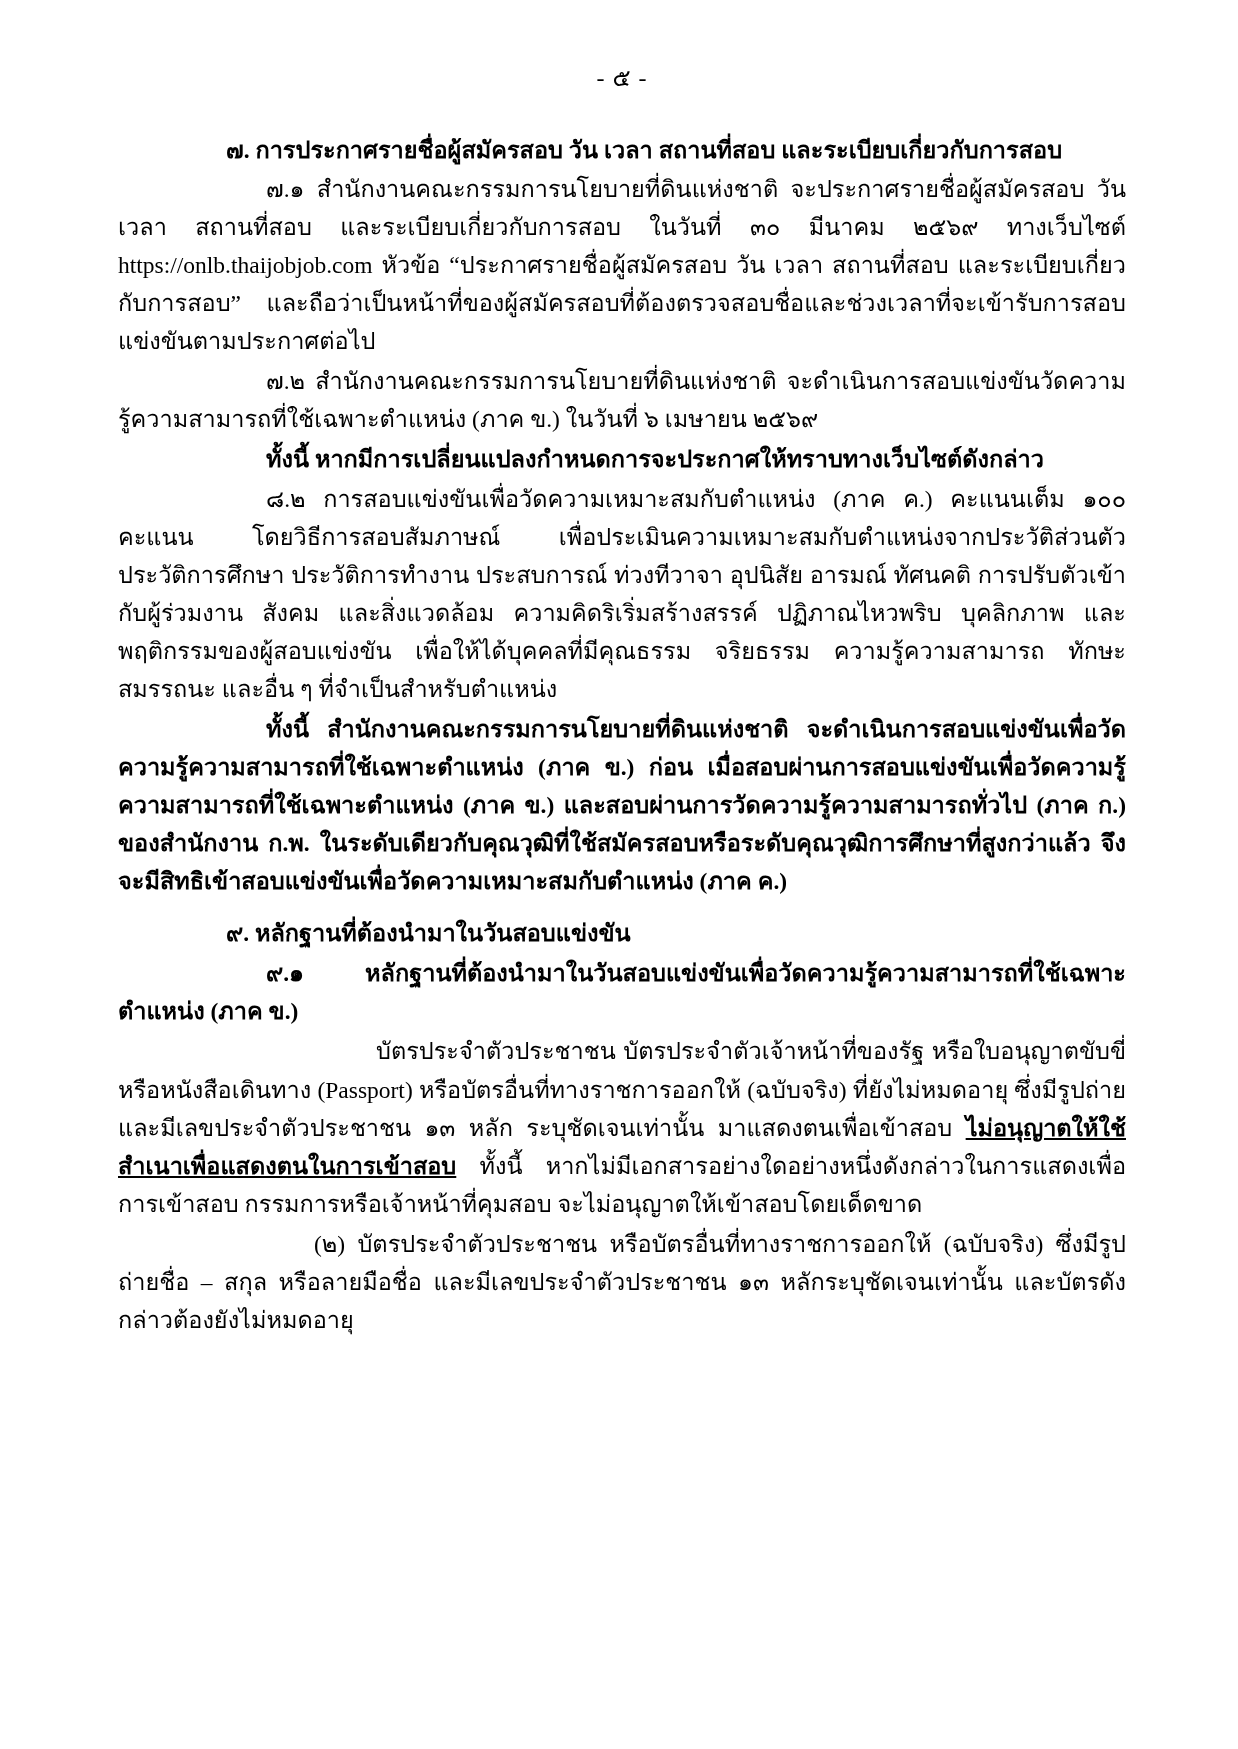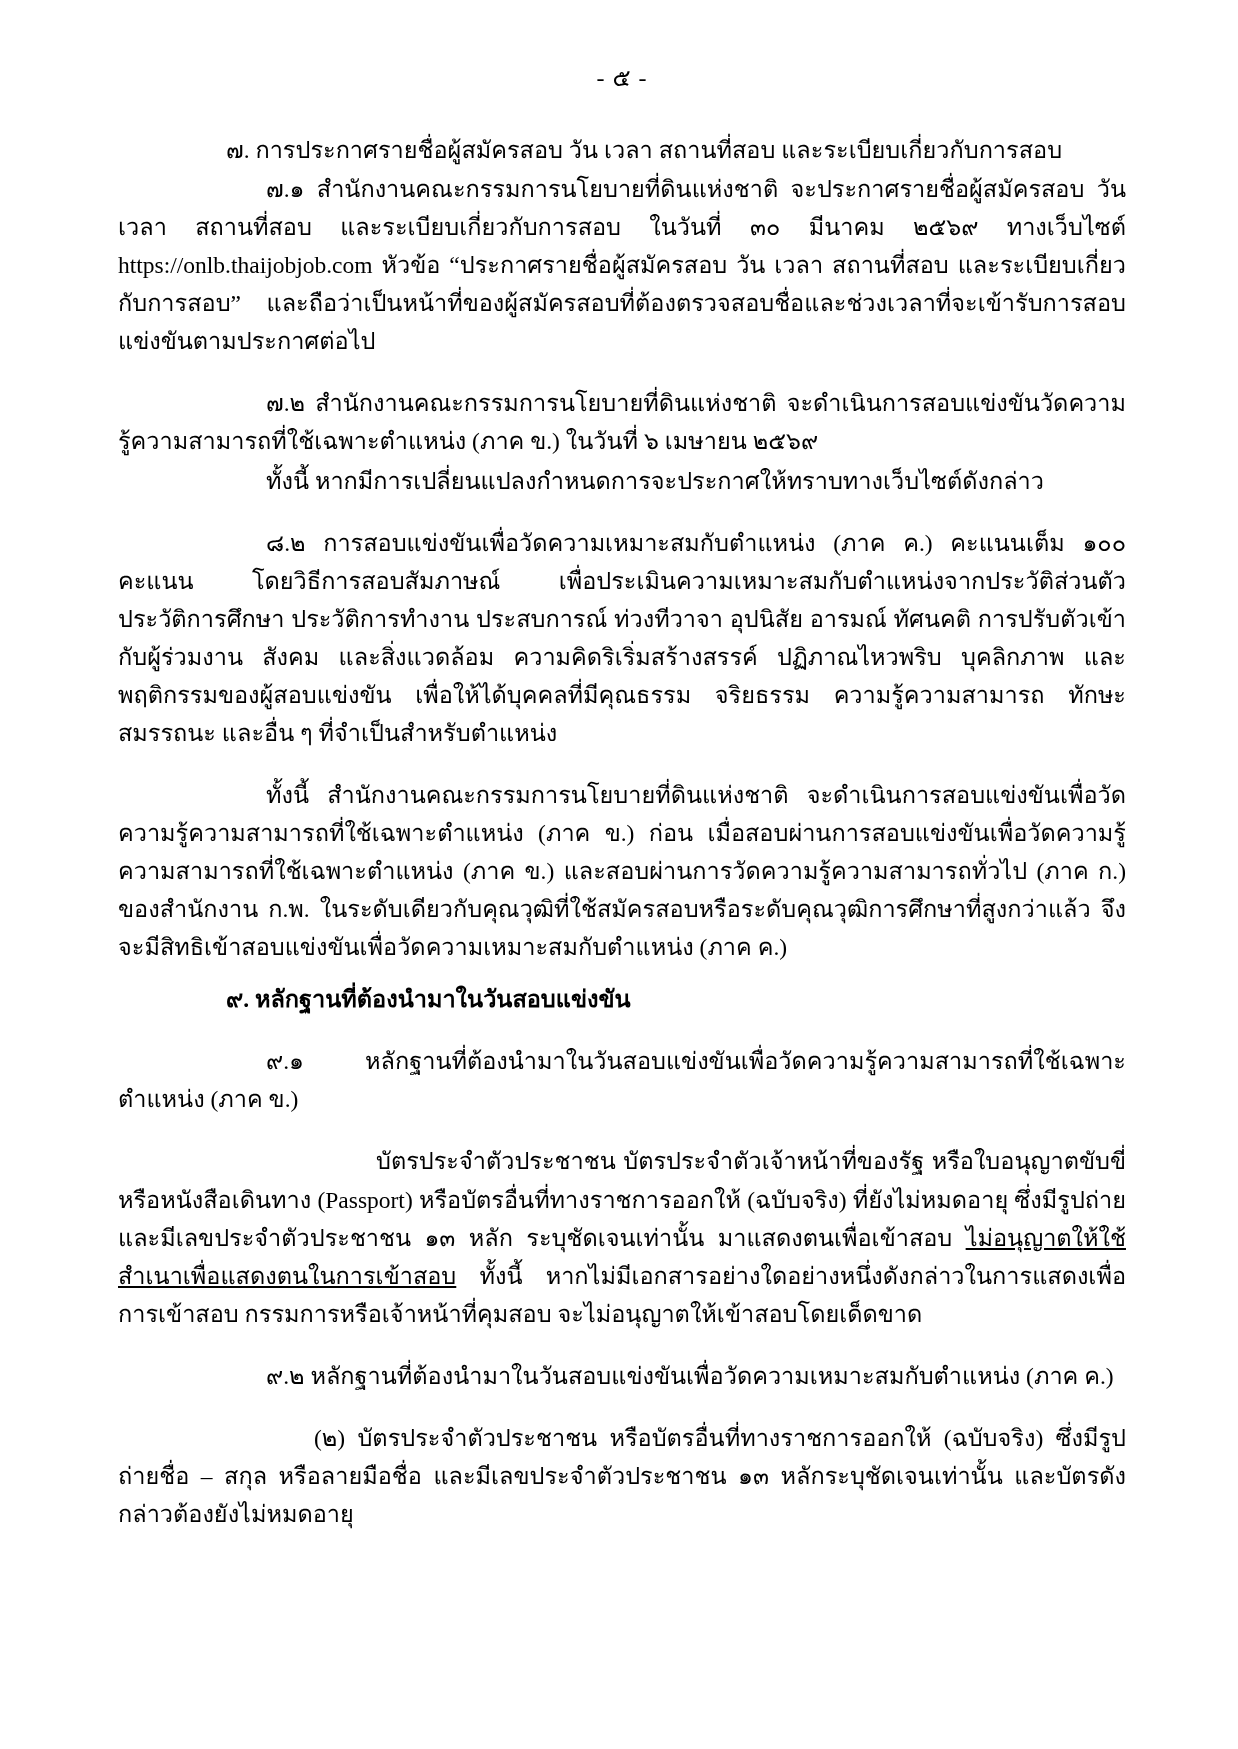--- a/index.html
+++ b/index.html
@@ -37,27 +37,27 @@
     text-align: justify;
     text-justify: inter-word;
   }
   p {
     margin: 0 0 1px 0;
   }
   .indent-2 { text-indent: 108px; }
   .indent-3 { text-indent: 148px; }
   .indent-4 { text-indent: 196px; }
   .indent-5 { text-indent: 258px; }
-  .bold { font-weight: normal; }
+  .bold { font-weight: bold; }
   .u { text-decoration: underline; }
   .section-head {
     font-weight: bold;
     margin-top: 14px;
   }
-  .gap-top { margin-top: 24px; }
+  .gap-top { margin-top: 2px; }
 </style>
 </head>
 <body>
 
 <div class="page">
   <div class="content">
 
     <div class="page-number">- ๕ -</div>
 
     <div class="doc-body">
@@ -76,21 +76,20 @@
       <p class="indent-3 gap-top">๘.๒ การสอบแข่งขันเพื่อวัดความเหมาะสมกับตำแหน่ง (ภาค ค.) คะแนนเต็ม ๑๐๐ คะแนน โดยวิธีการสอบสัมภาษณ์ เพื่อประเมินความเหมาะสมกับตำแหน่งจากประวัติส่วนตัว ประวัติการศึกษา ประวัติการทำงาน ประสบการณ์ ท่วงทีวาจา อุปนิสัย อารมณ์ ทัศนคติ การปรับตัวเข้ากับผู้ร่วมงาน สังคม และสิ่งแวดล้อม ความคิดริเริ่มสร้างสรรค์ ปฏิภาณไหวพริบ บุคลิกภาพ และพฤติกรรมของผู้สอบแข่งขัน เพื่อให้ได้บุคคลที่มีคุณธรรม จริยธรรม ความรู้ความสามารถ ทักษะ สมรรถนะ และอื่น ๆ ที่จำเป็นสำหรับตำแหน่ง</p>
 
       <p class="indent-3 bold gap-top">ทั้งนี้ สำนักงานคณะกรรมการนโยบายที่ดินแห่งชาติ จะดำเนินการสอบแข่งขันเพื่อวัดความรู้ความสามารถที่ใช้เฉพาะตำแหน่ง (ภาค ข.) ก่อน เมื่อสอบผ่านการสอบแข่งขันเพื่อวัดความรู้ความสามารถที่ใช้เฉพาะตำแหน่ง (ภาค ข.) และสอบผ่านการวัดความรู้ความสามารถทั่วไป (ภาค ก.) ของสำนักงาน ก.พ. ในระดับเดียวกับคุณวุฒิที่ใช้สมัครสอบหรือระดับคุณวุฒิการศึกษาที่สูงกว่าแล้ว จึงจะมีสิทธิเข้าสอบแข่งขันเพื่อวัดความเหมาะสมกับตำแหน่ง (ภาค ค.)</p>
 
       <p class="indent-2 bold section-head">๙. หลักฐานที่ต้องนำมาในวันสอบแข่งขัน</p>
 
       <p class="indent-3 bold gap-top">๙.๑ หลักฐานที่ต้องนำมาในวันสอบแข่งขันเพื่อวัดความรู้ความสามารถที่ใช้เฉพาะตำแหน่ง (ภาค ข.)</p>
 
       <p class="indent-5 gap-top"><span>บัตรประจำตัวประชาชน บัตรประจำตัวเจ้าหน้าที่ของรัฐ หรือใบอนุญาตขับขี่ หรือหนังสือเดินทาง (Passport) หรือบัตรอื่นที่ทางราชการออกให้ (ฉบับจริง) ที่ยังไม่หมดอายุ ซึ่งมีรูปถ่ายและมีเลขประจำตัวประชาชน ๑๓ หลัก ระบุชัดเจนเท่านั้น มาแสดงตนเพื่อเข้าสอบ </span><span class="bold u">ไม่อนุญาตให้ใช้สำเนาเพื่อแสดงตนในการเข้าสอบ</span><span> ทั้งนี้ หากไม่มีเอกสารอย่างใดอย่างหนึ่งดังกล่าวในการแสดงเพื่อการเข้าสอบ กรรมการหรือเจ้าหน้าที่คุมสอบ จะไม่อนุญาตให้เข้าสอบโดยเด็ดขาด</span></p>
 
-      <p class="indent-3 bold gap-top">๙.๒ หลักฐานที่ต้องนำมาในวันสอบแข่งขันเพื่อวัดความเหมาะสมกับตำแหน่ง (ภาค ค.)</p>
 
 
       <p class="indent-4 gap-top">(๒) บัตรประจำตัวประชาชน หรือบัตรอื่นที่ทางราชการออกให้ (ฉบับจริง) ซึ่งมีรูปถ่ายชื่อ – สกุล หรือลายมือชื่อ และมีเลขประจำตัวประชาชน ๑๓ หลักระบุชัดเจนเท่านั้น และบัตรดังกล่าวต้องยังไม่หมดอายุ</p>
 
     </div>
 
   </div>
 </div>
 
 </body></html>

